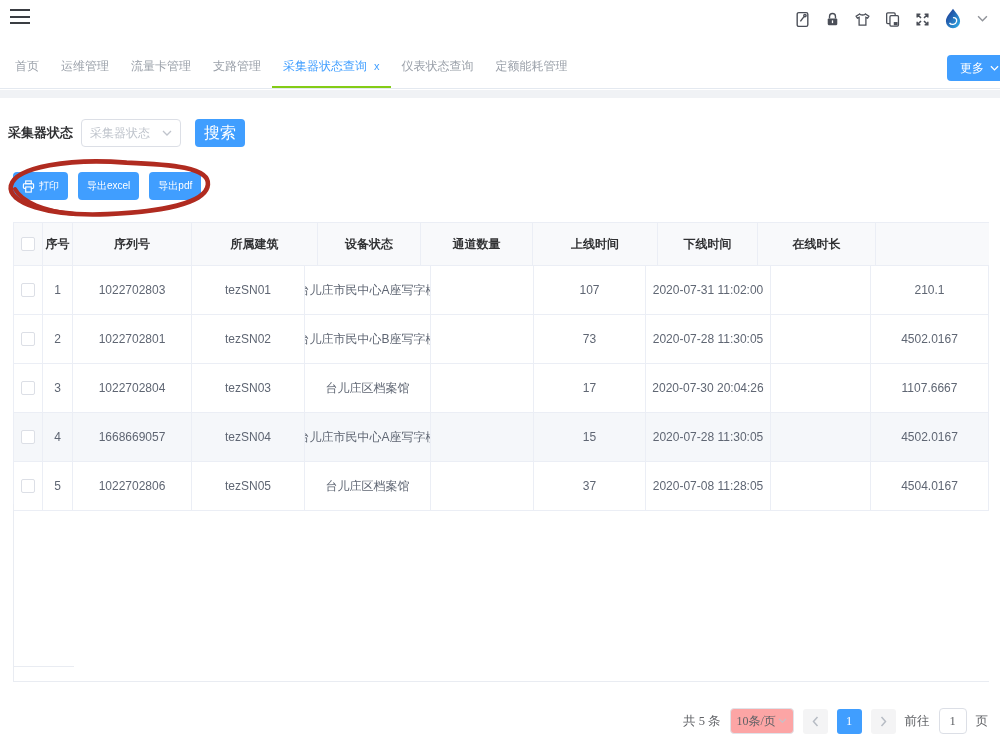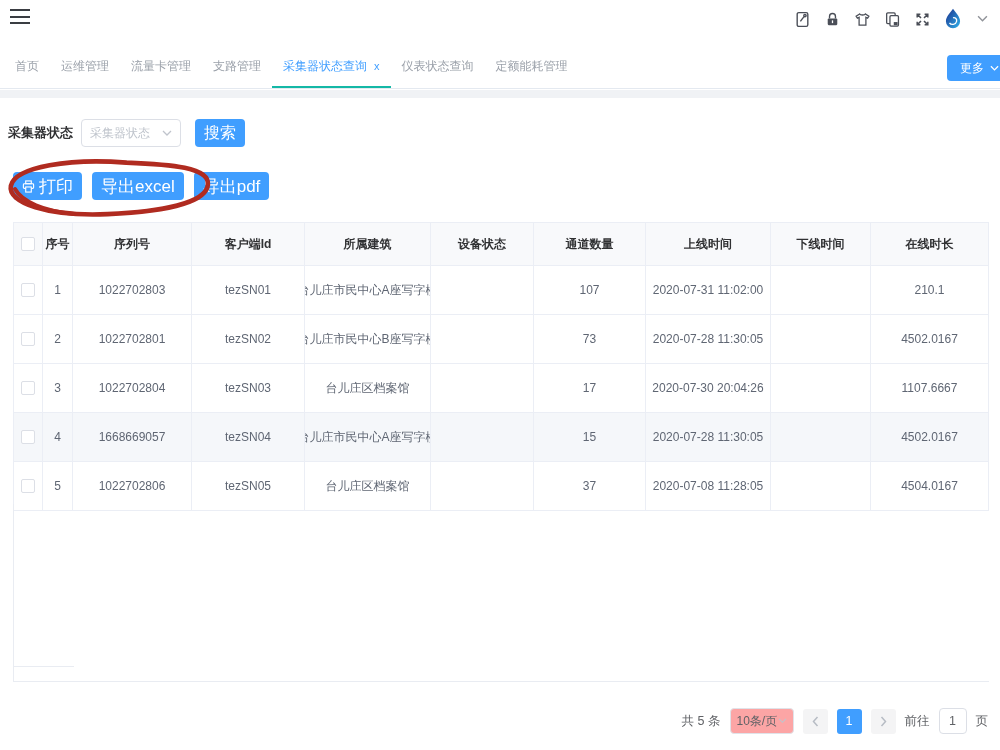--- a/index.html
+++ b/index.html
@@ -11,61 +11,61 @@
   .topbar { position:absolute; top:0; left:0; right:0; height:38px; background:#fff; }
   .hamburger { position:absolute; left:10px; top:9px; width:20px; height:17px; cursor:pointer; }
   .hamburger i { display:block; height:2px; background:#3a3d42; margin-bottom:4.5px; }
   .topbar-icons { position:absolute; right:6px; top:0; height:38px; display:flex; align-items:center; gap:7px; }
   .tico { width:23px; height:23px; display:flex; align-items:center; justify-content:center; cursor:pointer; }
   .tico svg { display:block; }
 
   
   .tabbar { position:absolute; top:46px; left:0; right:0; height:43px; border-bottom:1px solid #e4e9f0; display:flex; padding-left:4px; background:#fff; }
   .tab { padding:0 11px; line-height:41px; font-size:12px; color:#9ba1aa; cursor:pointer; white-space:nowrap; }
-  .tab.active { color:#409eff; border-bottom:2px solid #14b8a6; }
+  .tab.active { color:#409eff; border-bottom:2px solid #84cc16; }
   .tab .close-x { margin-left:7px; font-size:11px; }
   .more-btn { position:absolute; right:-12px; top:9px; height:26px; background:#409eff; color:#fff; border:none;
               border-radius:4px; font-size:12px; padding:0 13px; display:flex; align-items:center; gap:6px; cursor:pointer;
               font-family:inherit; }
   .band { position:absolute; top:90px; left:0; right:0; height:8px; background:#f0f2f5; }
 
   
   .filter-row { position:absolute; top:119px; left:8px; display:flex; align-items:center; }
   .filter-label { font-size:13px; font-weight:bold; color:#303133; margin-right:8px; }
   .select-box { width:100px; height:28px; border:1px solid #dcdfe6; border-radius:4px; background:#fff;
                 display:flex; align-items:center; justify-content:space-between; padding:0 8px; cursor:pointer; }
   .select-box .ph { font-size:12px; color:#bfc4cc; }
   .search-btn { margin-left:14px; height:28px; padding:0 9px; background:#409eff; color:#fff; border:none;
                 border-radius:4px; font-size:16px; cursor:pointer; font-family:inherit; }
 
   
   .action-row { position:absolute; top:172px; left:13px; display:flex; gap:10px; }
   .act-btn { height:28px; padding:0 9px; background:#409eff; color:#fff; border:none; border-radius:4px;
-             font-size:17px; cursor:pointer; display:flex; align-items:center; gap:4px; font-family:inherit; }
+             font-size:10px; cursor:pointer; display:flex; align-items:center; gap:4px; font-family:inherit; }
   .annotation { position:absolute; left:2px; top:156px; width:222px; height:66px; pointer-events:none; z-index:5; }
 
   
   .table { position:absolute; top:222px; left:13px; width:976px; font-size:12px; color:#5f6673; }
   .thead { display:flex; border-top:1px solid #ebeef5; border-bottom:1px solid #ebeef5; background:#f8f9fb; }
   .thead .cell { height:42px; font-weight:bold; color:#303133; font-size:12px; }
   .trow { display:flex; border-bottom:1px solid #ebeef5; background:#fff; }
   .trow.hl { background:#f5f7fa; }
   .cell { height:48px; display:flex; align-items:center; justify-content:center; border-right:1px solid #ebeef5;
           white-space:nowrap; overflow:hidden; }
   .cell:first-child { border-left:1px solid #ebeef5; }
   .c0 { width:30px; } .c1 { width:30px; } .c2 { width:119px; } .c3 { width:113px; } .c4 { width:126px; }
   .c5 { width:103px; } .c6 { width:112px; } .c7 { width:125px; } .c8 { width:100px; } .c9 { width:118px; }
   .checkbox { width:14px; height:14px; border:1px solid #dcdfe6; border-radius:2px; background:#fff; cursor:pointer; }
   .table-empty { position:absolute; left:13px; top:504px; width:976px; height:178px;
                  border-left:1px solid #e9ecf2; border-bottom:1px solid #e9ecf2; }
   .table-empty .stub { position:absolute; left:0; bottom:14px; width:60px; border-bottom:1px solid #e9ecf2; }
 
   
   .pagination { position:absolute; top:708px; right:12px; display:flex; align-items:center; gap:9px;
-                font-size:12.5px; color:#606266; }
+                font-size:12.5px; color:#606266;font-family:Liberation Serif, serif; }
   .pg-select { width:64px; height:26px; border:1px solid #e0e3e9; border-radius:4px; display:flex; align-items:center;
                justify-content:space-between; padding:0 6px; cursor:pointer; background:#fca5a5; }
   .pg-select span { font-size:12px; color:#606266; }
   .pg-btn { width:25px; height:25px; border-radius:3px; background:#f4f4f5; display:flex; align-items:center;
             justify-content:center; cursor:pointer; }
   .pg-cur { width:25px; height:25px; border-radius:3px; background:#409eff; color:#fff; display:flex;
             align-items:center; justify-content:center; font-size:12.5px; cursor:pointer; }
   .goto-input { width:28px; height:26px; border:1px solid #dcdfe6; border-radius:4px; text-align:center;
                 font-size:12.5px; color:#606266; font-family:inherit; outline:none; }
 </style>
@@ -183,21 +183,20 @@
     <path d="M13 33 C20 46 42 55 72 58" fill="none" stroke="#b02b20" stroke-width="4" stroke-linecap="round"></path>
   </svg>
 
   <div class="table">
     <div class="thead">
       <div class="cell c0">
           <span class="checkbox"></span>
         </div>
       <div class="cell c1">序号</div>
       <div class="cell c2">序列号</div>
-      <div class="cell c3">客户端Id</div>
       <div class="cell c4">所属建筑</div>
       <div class="cell c5">设备状态</div>
       <div class="cell c6">通道数量</div>
       <div class="cell c7">上线时间</div>
       <div class="cell c8">下线时间</div>
       <div class="cell c9">在线时长</div>
     </div>
     <div>
         <div class="trow">
           <div class="cell c0">

